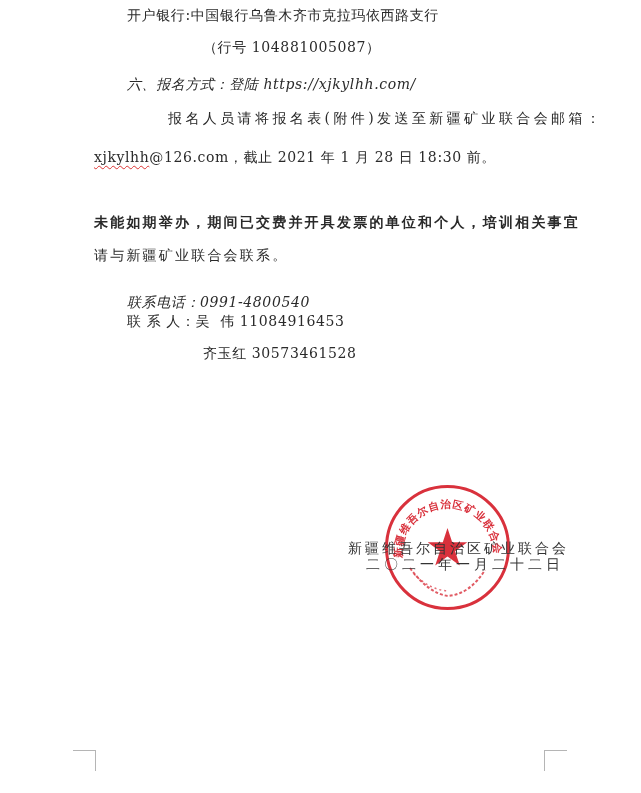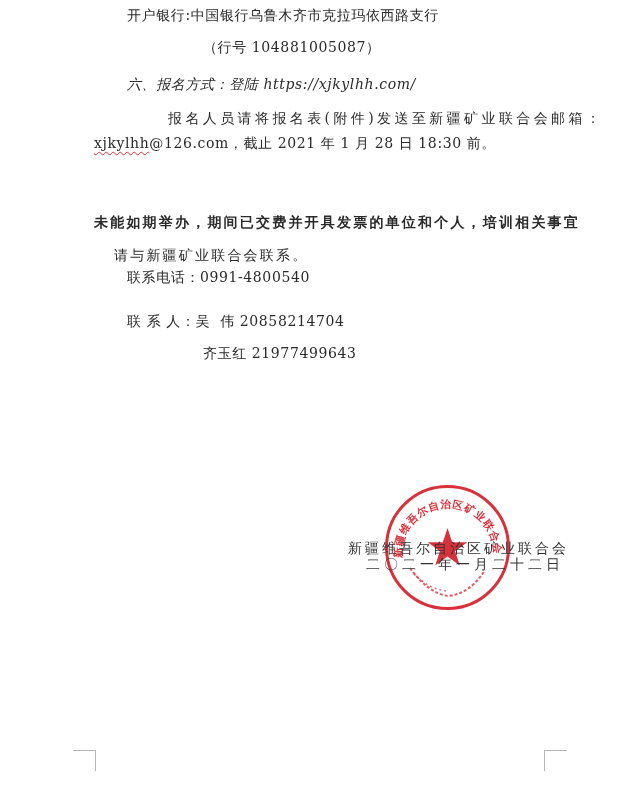--- a/index.html
+++ b/index.html
@@ -77,34 +77,34 @@
 <div class="page">
 
   <div class="line tight" style="left:127px; top:5px;">开户银行:中国银行乌鲁木齐市克拉玛依西路支行</div>
 
   <div class="line tight" style="left:190px; top:37px;margin-left:13px;">（行号 104881005087）</div>
 
   <div class="line tight" style="left:127px; top:74px;font-style:italic;">六、报名方式：登陆 https://xjkylhh.com/</div>
 
   <div class="line" style="left:127px; top:108px; letter-spacing:3.4px;margin-left:41px;">报名人员请将报名表(附件)发送至新疆矿业联合会邮箱：</div>
 
-  <div class="line tight" style="left:94px; top:133px;">
+  <div class="line tight" style="left:94px; top:147px;">
     <span class="spell">xjkylhh</span><span>@126.com，截止 2021 年 1 月 28 日 18:30 前。</span>
   </div>
 
 
   <div class="line" style="left:94px; top:212px; letter-spacing:2.2px;font-weight:bold;">未能如期举办，期间已交费并开具发票的单位和个人，培训相关事宜</div>
 
-  <div class="line" style="left:94px; top:245px; letter-spacing:2.2px;margin-left:20px;">请与新疆矿业联合会联系。</div>
+  <div class="line" style="left:94px; top:245px; letter-spacing:2.2px;">请与新疆矿业联合会联系。</div>
 
-  <div class="line tight" style="left:127px; top:267px;">联系电话：0991-4800540</div>
+  <div class="line tight" style="left:127px; top:292px;font-style:italic;">联系电话：0991-4800540</div>
 
-  <div class="line tight" style="left:127px; top:311px; white-space:pre;">联 系 人：吴  伟 20858214704</div>
+  <div class="line tight" style="left:127px; top:311px; white-space:pre;">联 系 人：吴  伟 11084916453</div>
 
-  <div class="line tight" style="left:203px; top:343px;">齐玉红 21977499643</div>
+  <div class="line tight" style="left:203px; top:343px;">齐玉红 30573461528</div>
 
   <div class="stamp">
     <svg width="119" height="119" viewBox="0 0 119 119">
       <defs>
         <path id="ringpath" d="M 14 70 A 46 46 0 1 1 106 62"></path>
       </defs>
       <text font-size="10.5" font-weight="bold" fill="#d6202c" font-family="DejaVu Sans, sans-serif" letter-spacing="1">
         <textPath href="#ringpath">新疆维吾尔自治区矿业联合会</textPath>
       </text>
       <g>

